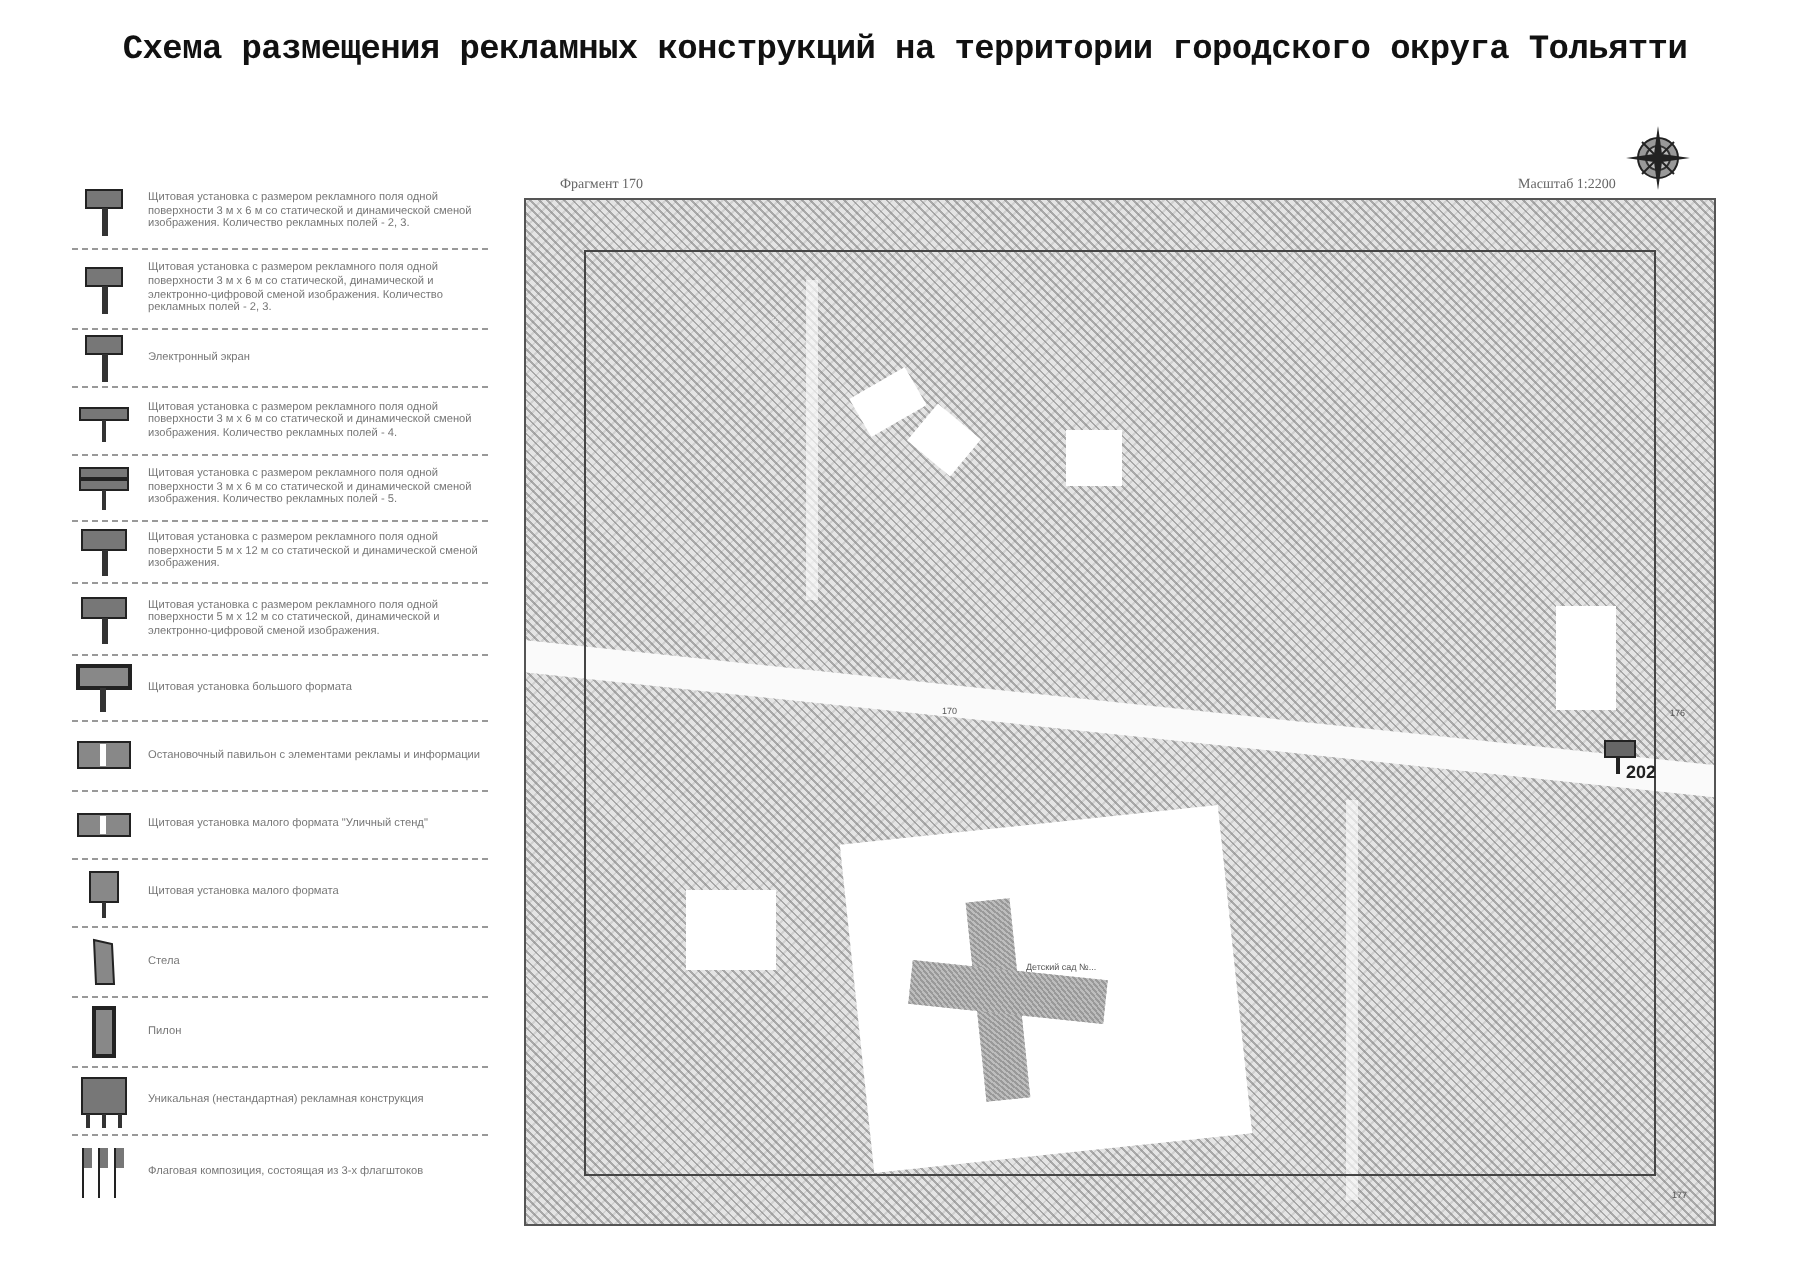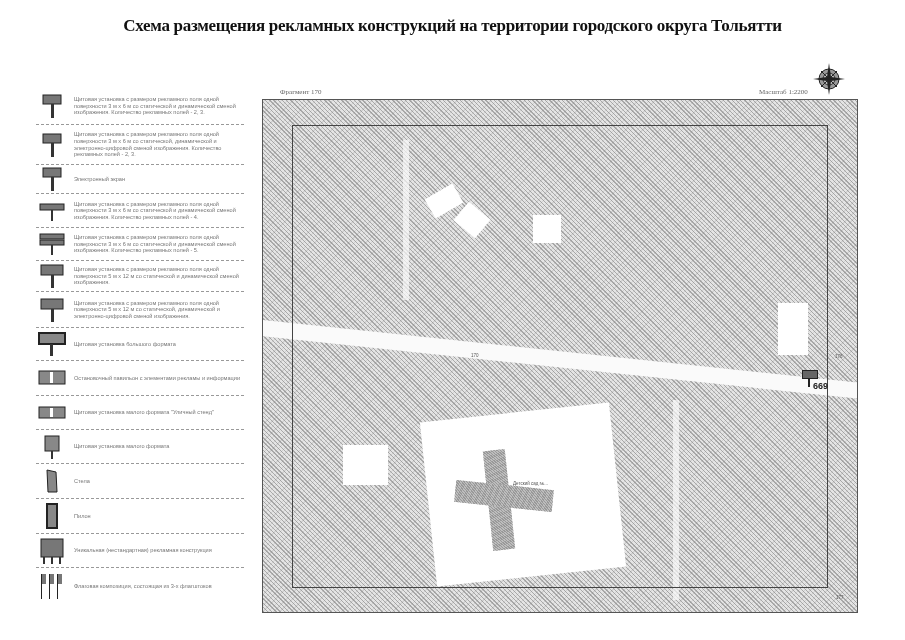--- a/index.html
+++ b/index.html
@@ -1,17 +1,17 @@
 <!DOCTYPE html>
 <html><head>
 <meta charset="utf-8">
 <style>
   html,body{margin:0;padding:0;background:#fff;}
   body{width:905px;height:640px;position:relative;overflow:hidden;font-family:"Liberation Sans",sans-serif;color:#222;}
-  .title{position:absolute;left:0;top:16px;width:905px;text-align:center;font-family:Liberation Serif, serif;font-weight:bold;font-size:17px;letter-spacing:-0.3px;color:#111;}
+  .title{position:absolute;left:0;top:16px;width:905px;text-align:center;font-family:Liberation Mono, monospace;font-weight:bold;font-size:17px;letter-spacing:-0.3px;color:#111;}
   .legend{position:absolute;left:36px;top:88px;width:208px;}
   .lg-item{display:flex;align-items:center;border-bottom:1px dashed #999;box-sizing:border-box;}
   .lg-icon{width:32px;flex:0 0 32px;display:flex;justify-content:center;align-items:center;}
   .lg-text{font-size:5.6px;line-height:6.6px;color:#777;padding-left:6px;}
   .map-label-frag{position:absolute;left:280px;top:88px;font-family:"Liberation Serif",serif;font-size:7px;color:#666;}
   .map-label-scale{position:absolute;left:735px;top:88px;font-family:"Liberation Serif",serif;font-size:7px;color:#666;padding-left:24px;}
   .compass{position:absolute;left:812px;top:62px;width:34px;height:34px;}
   .map{position:absolute;left:262px;top:99px;width:596px;height:514px;border:1px solid #555;box-sizing:border-box;overflow:hidden;
     background-color:#e4e4e4;
     background-image:
@@ -209,13 +209,13 @@
   <div class="inner-frame"></div>
   <div class="tiny" style="left:208px;top:253px;">170</div>
   <div class="tiny" style="left:572px;top:254px;">176</div>
   <div class="tiny" style="left:573px;top:495px;">177</div>
 </div>
 
 <div class="sign">
   <div class="sign-board"></div>
   <div class="sign-post"></div>
 </div>
-<div class="sign-num">669</div>
+<div class="sign-num">202</div>
 
 </body></html>

